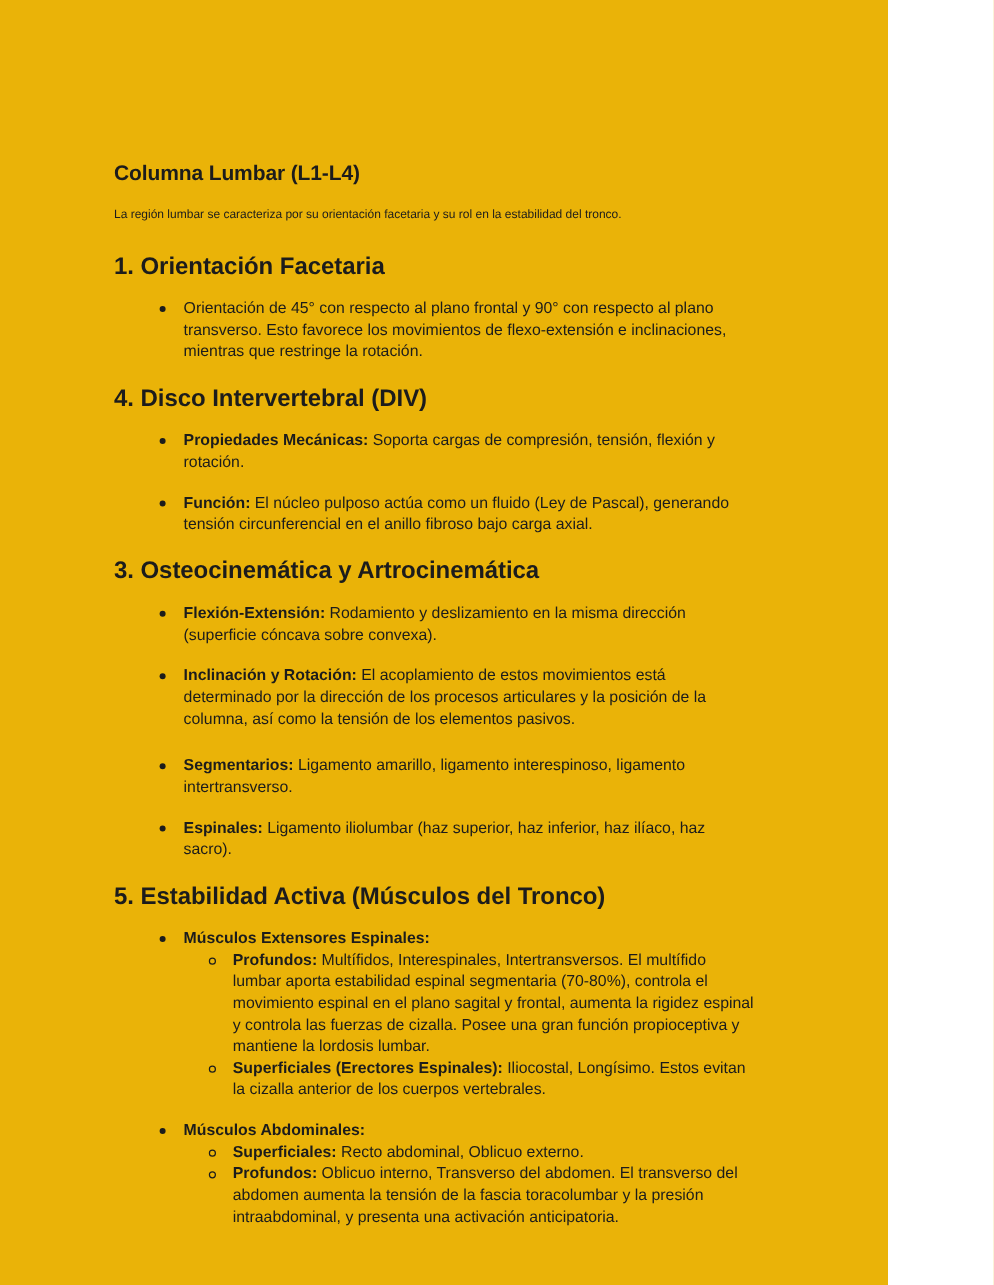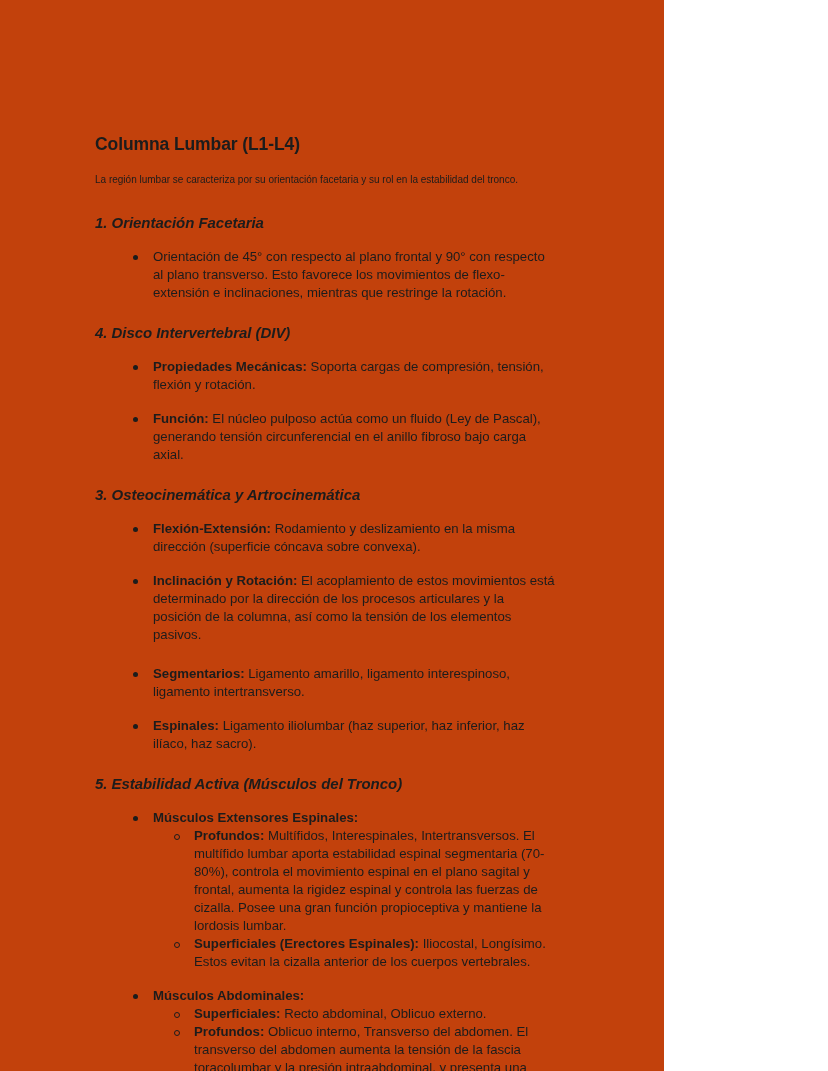--- a/index.html
+++ b/index.html
@@ -10,49 +10,48 @@
   body {
     width: 828px;
     height: 1071px;
     font-family: "Liberation Sans", sans-serif;
     color: #1c1c1c;
     -webkit-font-smoothing: antialiased;
     overflow: hidden;
   }
   .page {
     position: relative;
-    width: 664px;
+    width: 740px;
     height: 1071px;
-    background: #c2410c;
+    background: #eab308;
     box-sizing: border-box;
     padding: 133px 93px 0 95px;
   }
   .doc-title {
     font-size: 17.5px;
     font-weight: bold;
     line-height: 22px;
     letter-spacing: -0.1px;
     margin: 0 0 16px 0;
   }
   .intro {
     font-size: 10px;
     line-height: 18px;
     margin: 0 0 24px 0;
     max-width: 645px;
   }
   .section {
     margin: 0 0 0 0;
   }
   .section-heading {
-    font-size: 15px;
+    font-size: 20px;
     font-weight: bold;
     line-height: 19px;
     letter-spacing: -0.05px;
     margin: 0 0 13px 0;
-    font-style: italic;
   }
   .section + .section {
     margin-top: 21px;
   }
   ul.level1 {
     list-style: none;
     margin: 0;
     padding: 0;
   }
   ul.level1 > li.bullet1 {

